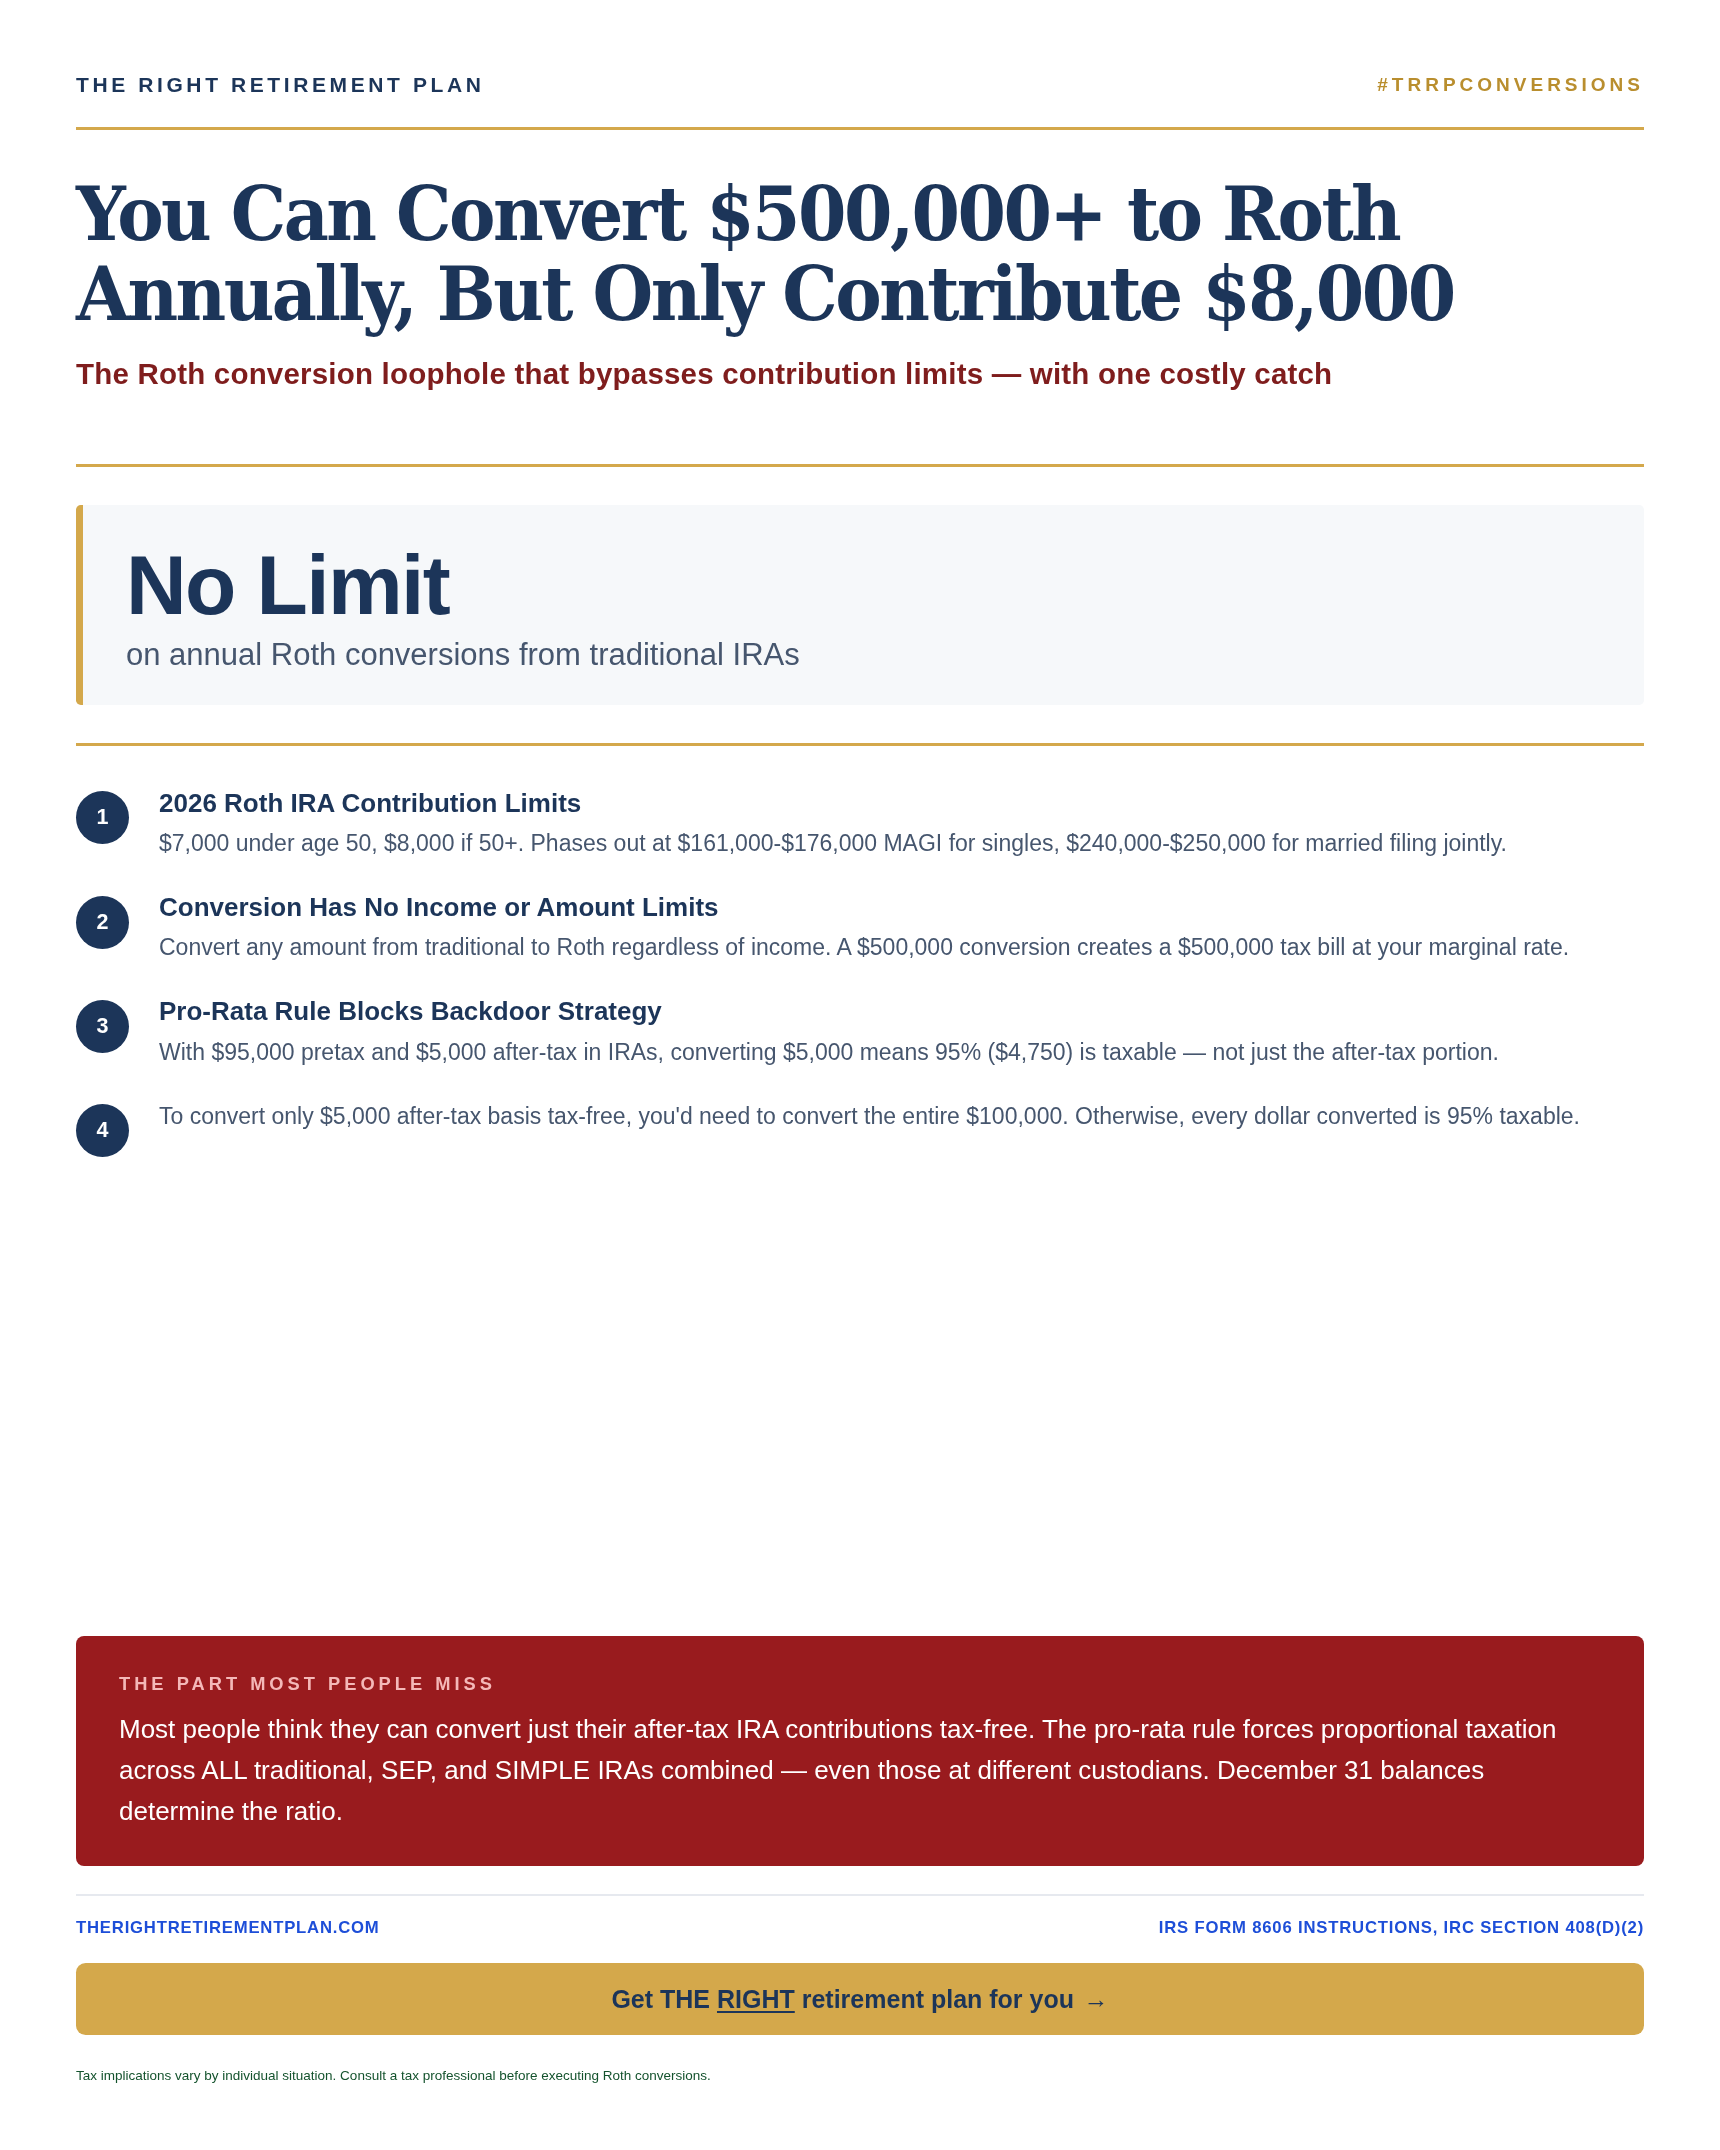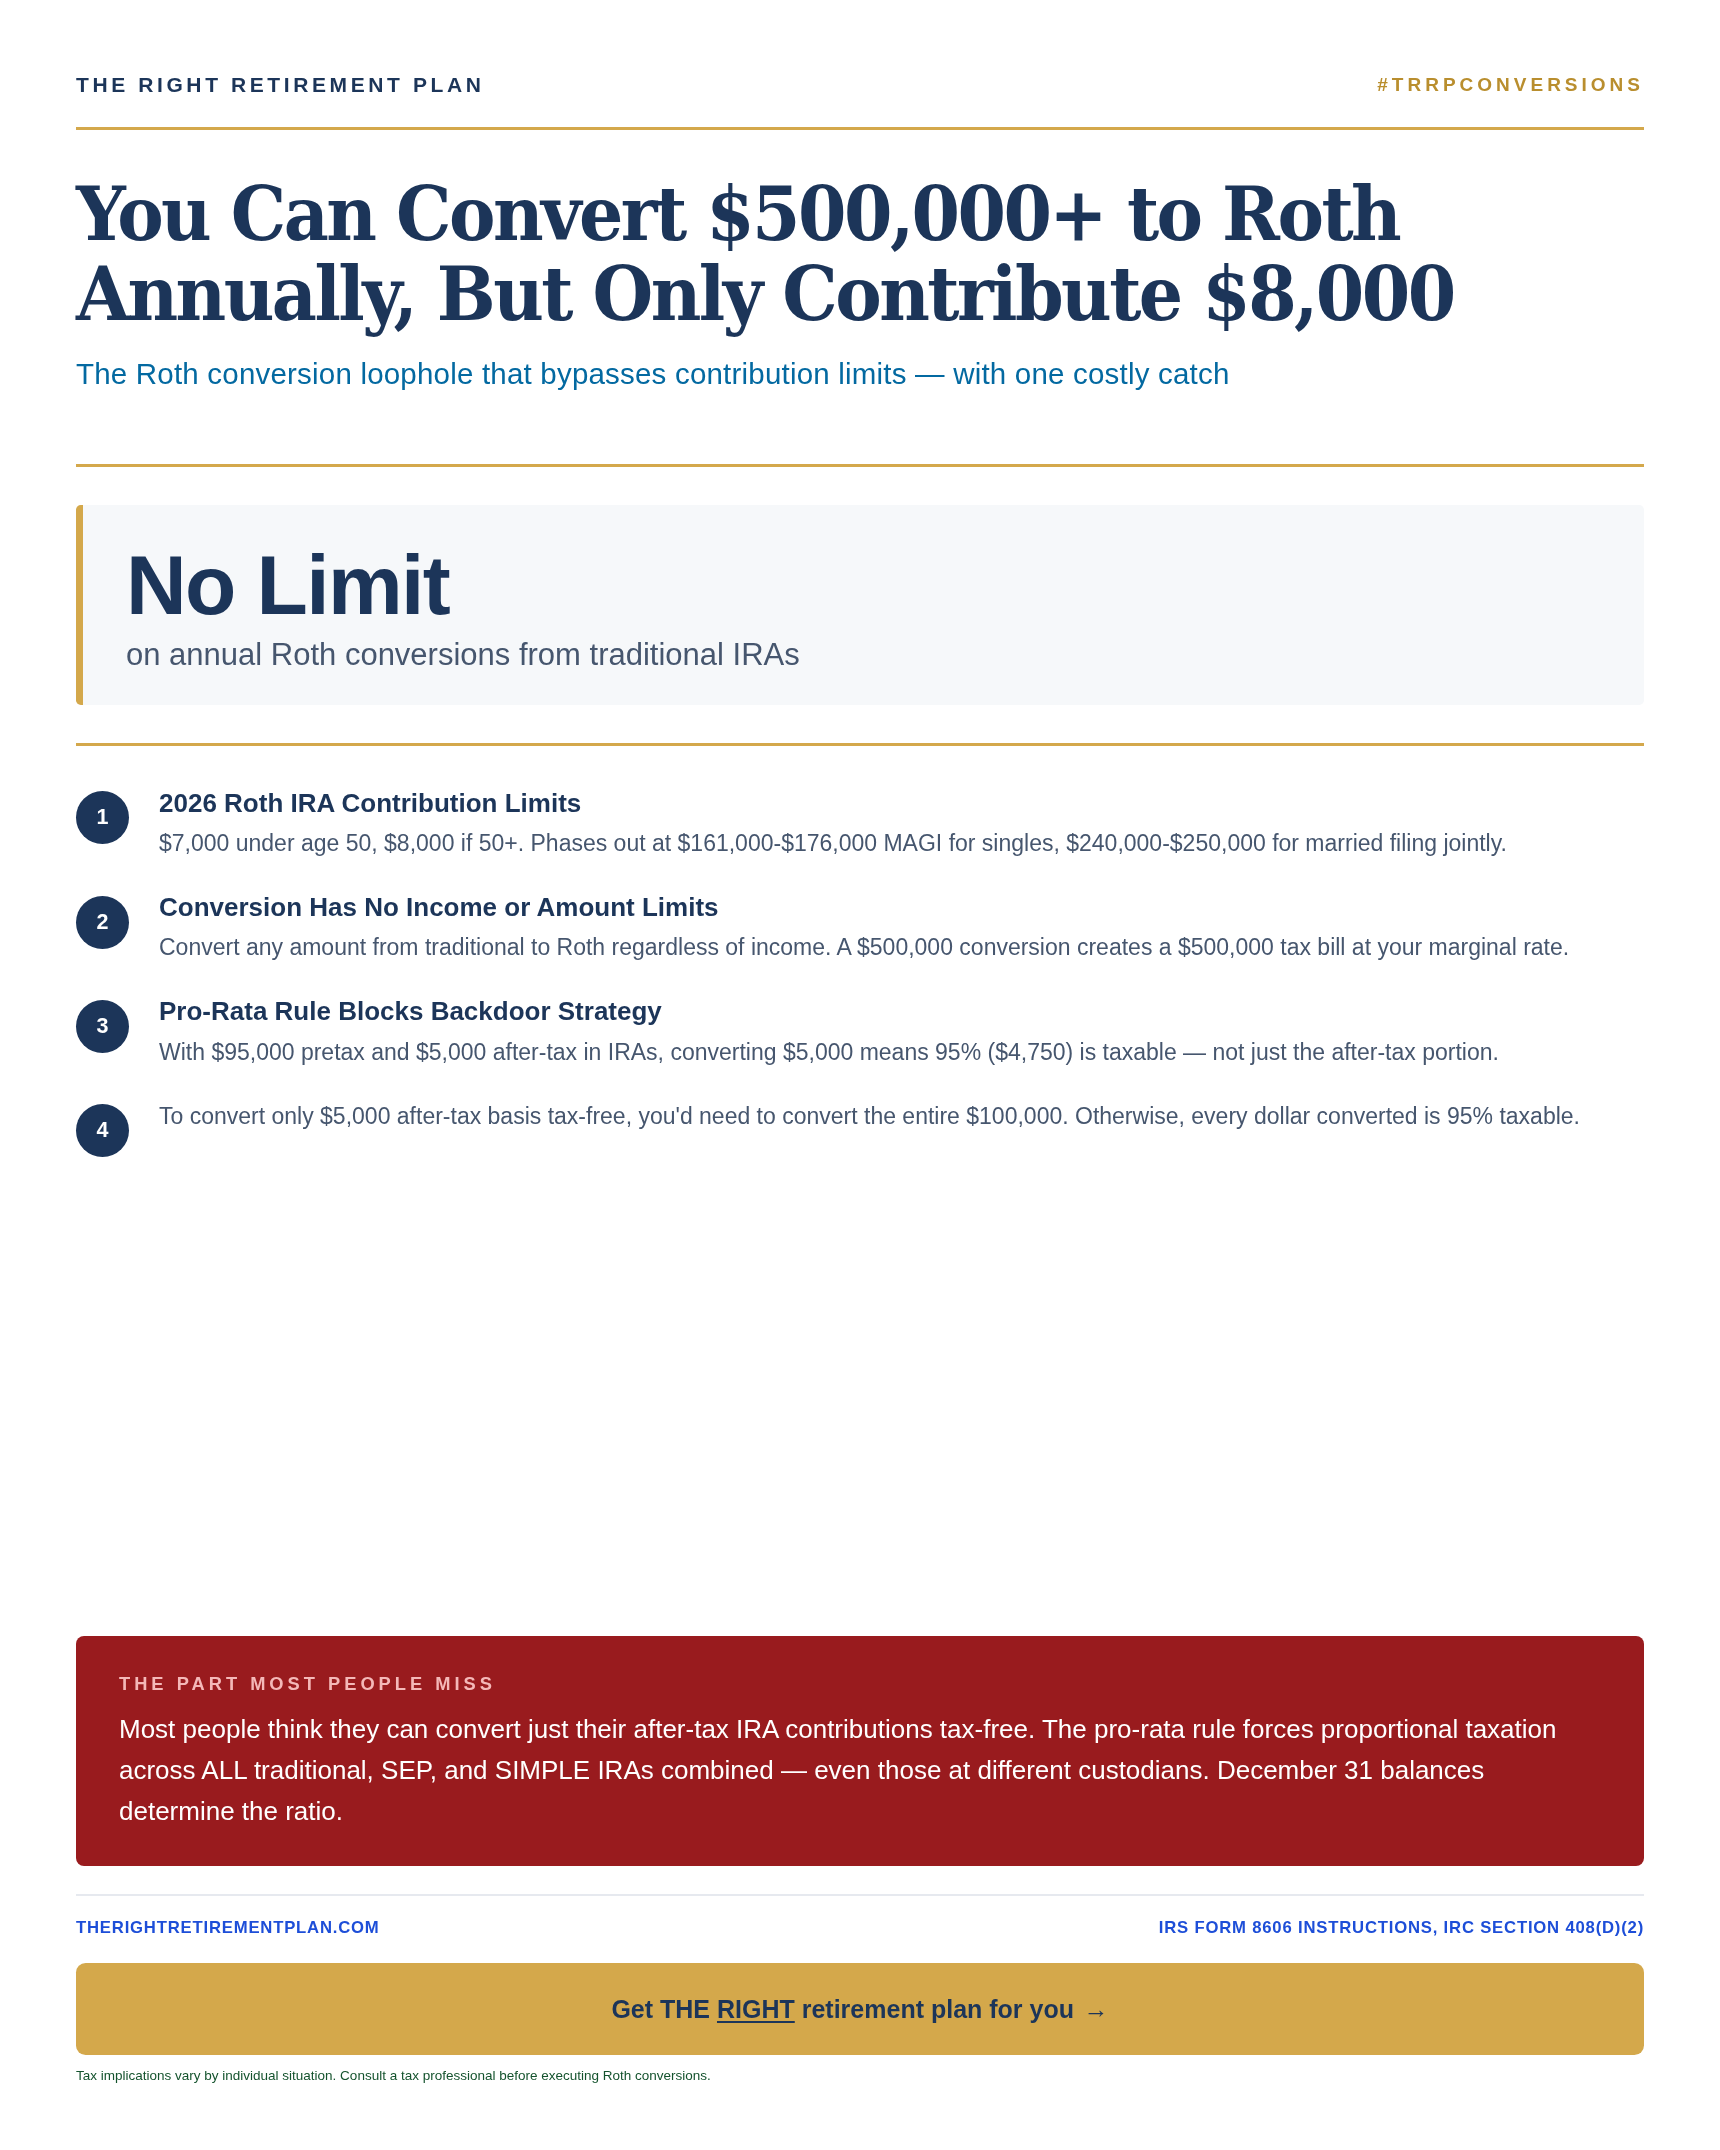--- a/index.html
+++ b/index.html
@@ -9,40 +9,40 @@
 
   .topbar { position: absolute; top: 70px; left: 0; right: 0; height: 29px; display: flex; justify-content: space-between; align-items: center; }
   .brand { font-size: 21px; font-weight: 700; letter-spacing: 3.6px; color: #1c3559; }
   .hashtag { font-size: 19px; font-weight: 700; letter-spacing: 4px; color: #b98e2e; }
   .rule-gold { position: absolute; left: 0; right: 0; height: 3.2px; background: #d4a84b; }
   .rule1 { top: 127px; }
   .rule2 { top: 464px; }
   .rule3 { top: 743px; }
 
   .headline { position: absolute; top: 174px; left: 0; width: 1568px; font-family: "DejaVu Serif", "Liberation Serif", serif; font-size: 75px; line-height: 80px; font-weight: 700; color: #1c3559; letter-spacing: -2.8px; transform: scaleX(0.93); transform-origin: left top; }
-  .subtitle { position: absolute; top: 357px; left: 0; font-size: 29.5px; color: #0369a1; letter-spacing: 0.2px; }
+  .subtitle { position: absolute; top: 357px; left: 0; font-size: 29.5px; color: #7f1d1d; letter-spacing: 0.2px; font-weight: bold; }
 
   .stat-box { position: absolute; top: 505px; left: 0; width: 1568px; height: 200px; background: #f6f8fa; border-left: 7.2px solid #d4a84b; border-radius: 4.8px; }
   .stat-value { position: absolute; left: 43px; top: 32px; font-size: 84px; font-weight: 700; color: #1c3559; letter-spacing: -1.6px; }
   .stat-caption { position: absolute; left: 43px; top: 132px; font-size: 31px; color: #46566e; }
 
   .items { position: absolute; top: 785px; left: 0; width: 1568px; }
   .item { position: relative; padding-left: 83px; margin-bottom: 27px; }
   .badge { position: absolute; left: 0; top: 6.4px; width: 53px; height: 53px; border-radius: 50%; background: #1c3559; color: #ffffff; font-size: 21.5px; font-weight: 700; display: flex; align-items: center; justify-content: center; }
   .item-title { font-size: 26px; font-weight: 700; color: #1c3559; line-height: 37px; }
   .item-body { font-size: 23px; color: #46566e; line-height: 37px; margin-top: 3.2px; }
 
   .warning { position: absolute; top: 1636px; left: 0; width: 1568px; height: 230px; background: #991b1e; border-radius: 8px; padding: 37px 43px 12px 43px; }
   .warning-label { font-size: 18.3px; font-weight: 700; letter-spacing: 4px; color: #f4b8b8; }
   .warning-text { margin-top: 14.3px; font-size: 26px; line-height: 41px; color: #ffffff; }
 
   .divider { position: absolute; top: 1894px; left: 0; right: 0; height: 1.6px; background: #e6e9ef; }
   .footer-row { position: absolute; top: 1918px; left: 0; right: 0; display: flex; justify-content: space-between; font-size: 16.7px; font-weight: 700; color: #1d4ed8; letter-spacing: 0.8px; }
 
-  .cta { position: absolute; top: 1963px; left: 0; width: 1568px; height: 92px; background: #d4a84b; border-radius: 9.6px; display: flex; align-items: center; justify-content: center; font-size: 25px; font-weight: 700; color: #1c3559; text-decoration: none; }
+  .cta { position: absolute; top: 1963px; left: 0; width: 1568px; height: 72px; background: #d4a84b; border-radius: 9.6px; display: flex; align-items: center; justify-content: center; font-size: 25px; font-weight: 700; color: #1c3559; text-decoration: none; }
   .cta u { text-decoration: underline; text-underline-offset: 3.2px; }
   .disclaimer { position: absolute; top: 2068px; left: 0; width: 1568px; text-align: left; font-size: 13.5px; color: #14532d; }
 </style>
 </head>
 <body>
 
 <div class="page">
 
   <div class="topbar">
     <span class="brand">THE RIGHT RETIREMENT PLAN</span>

